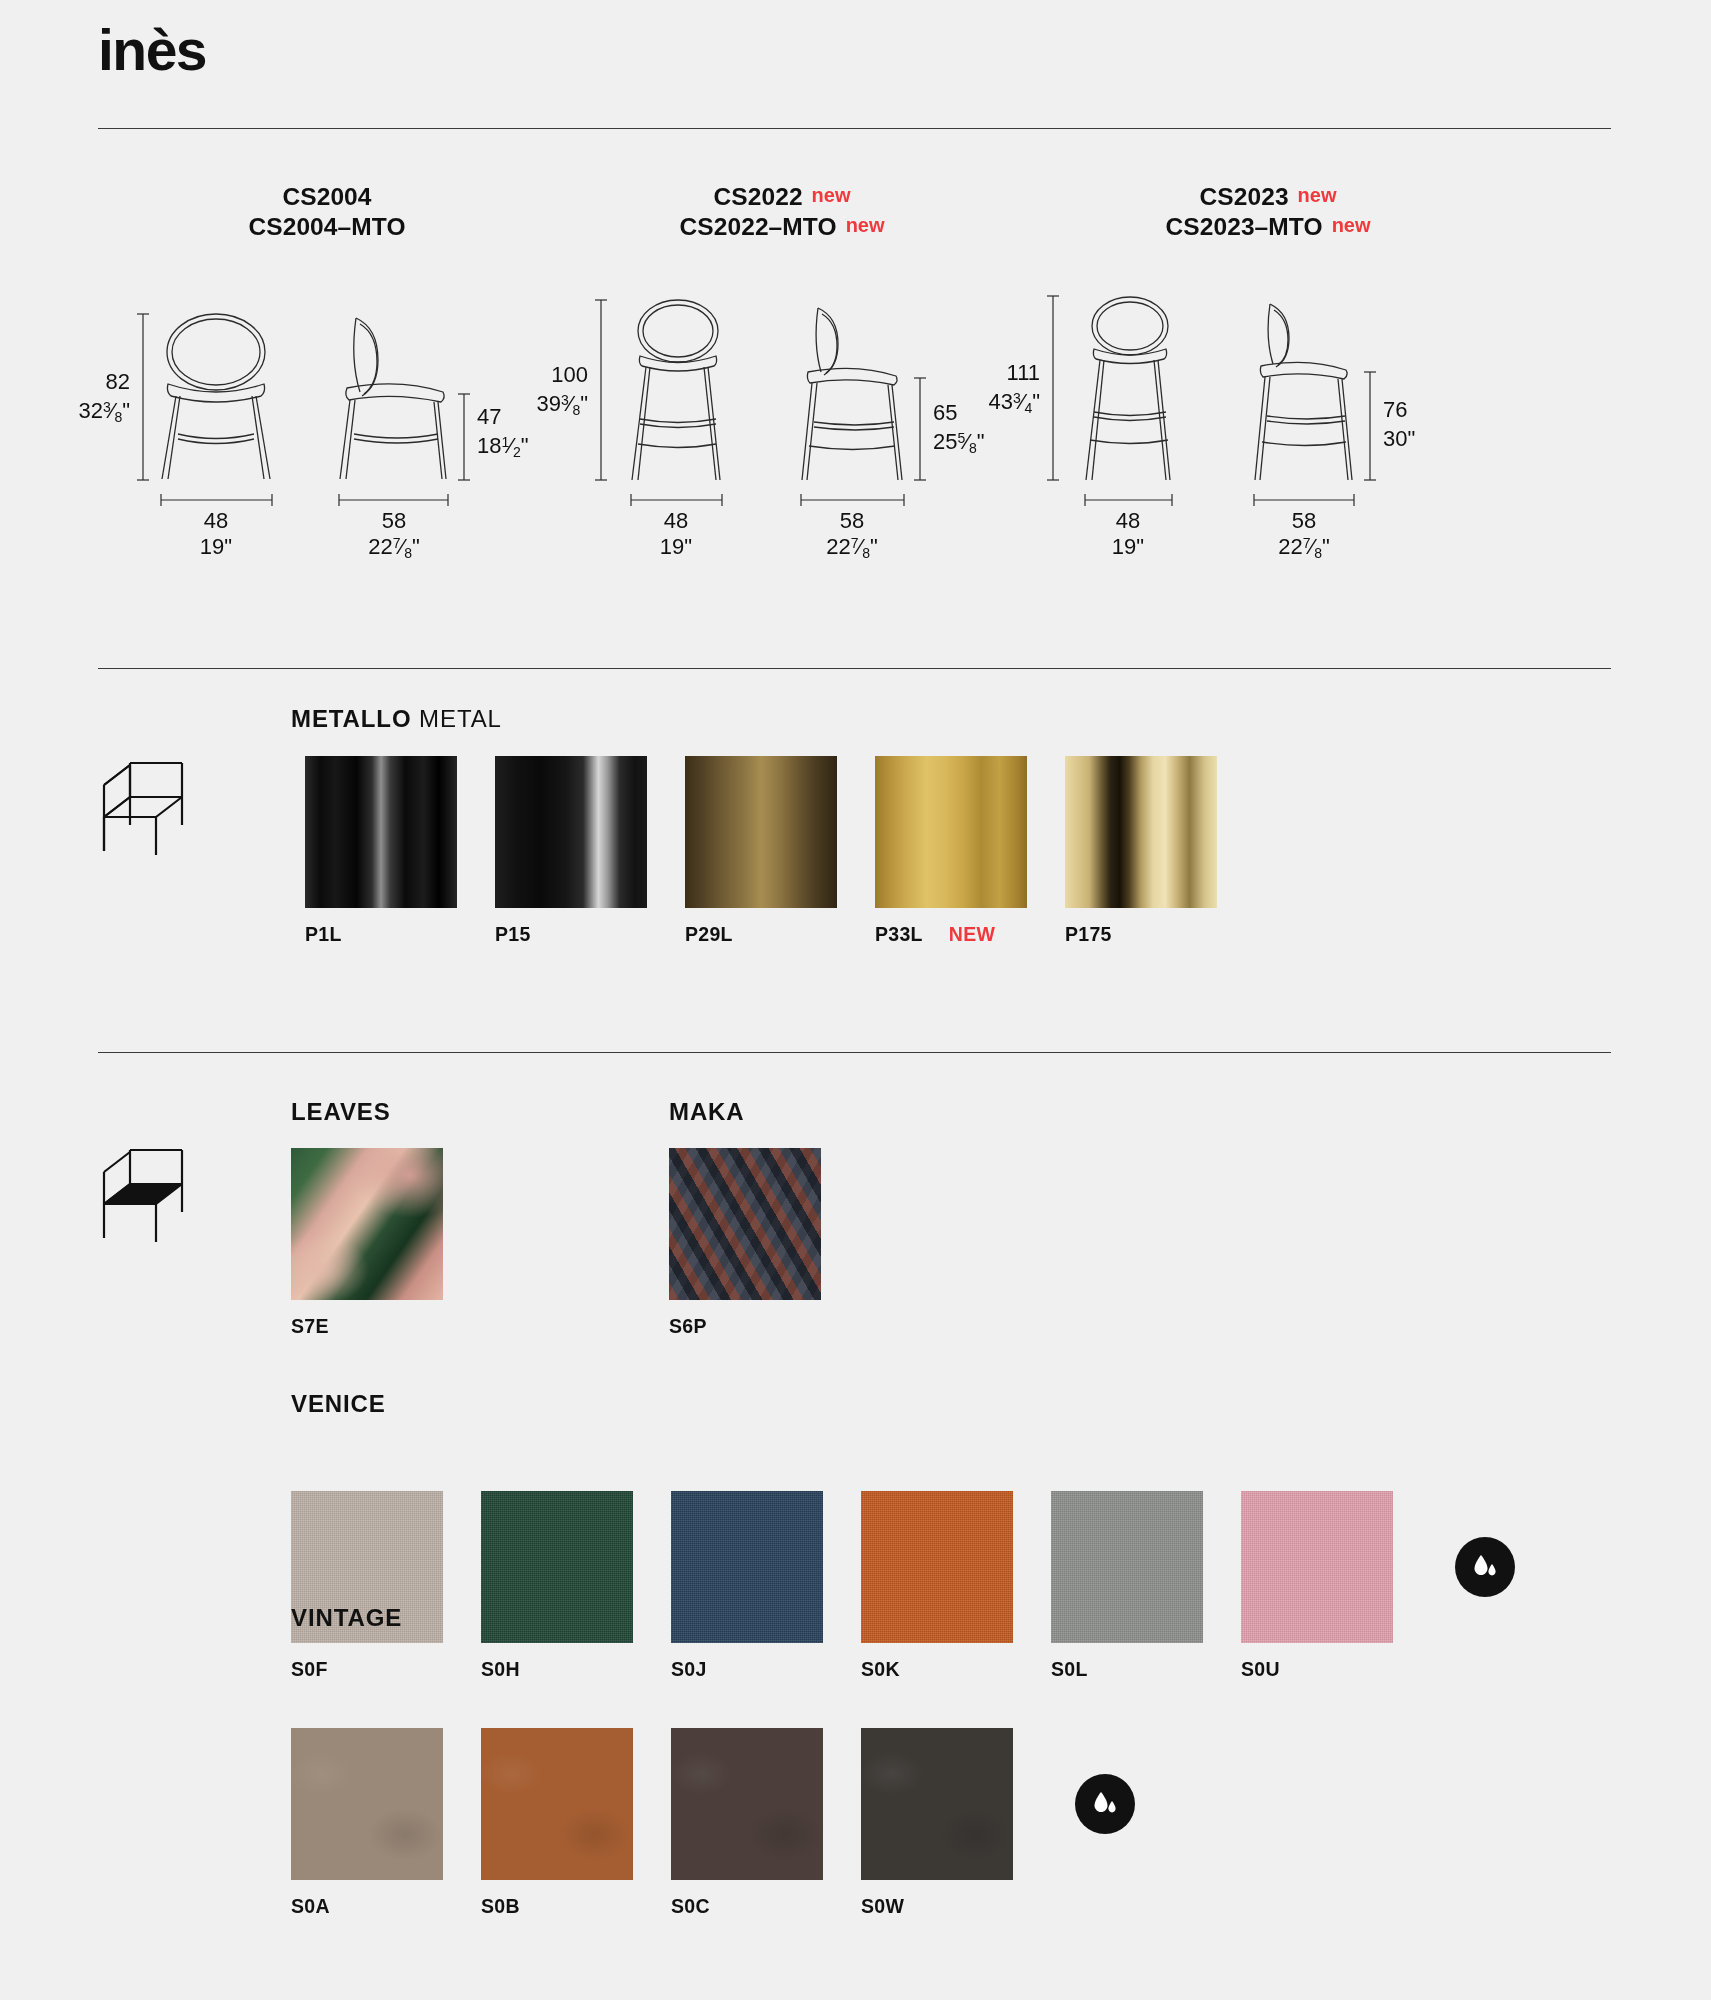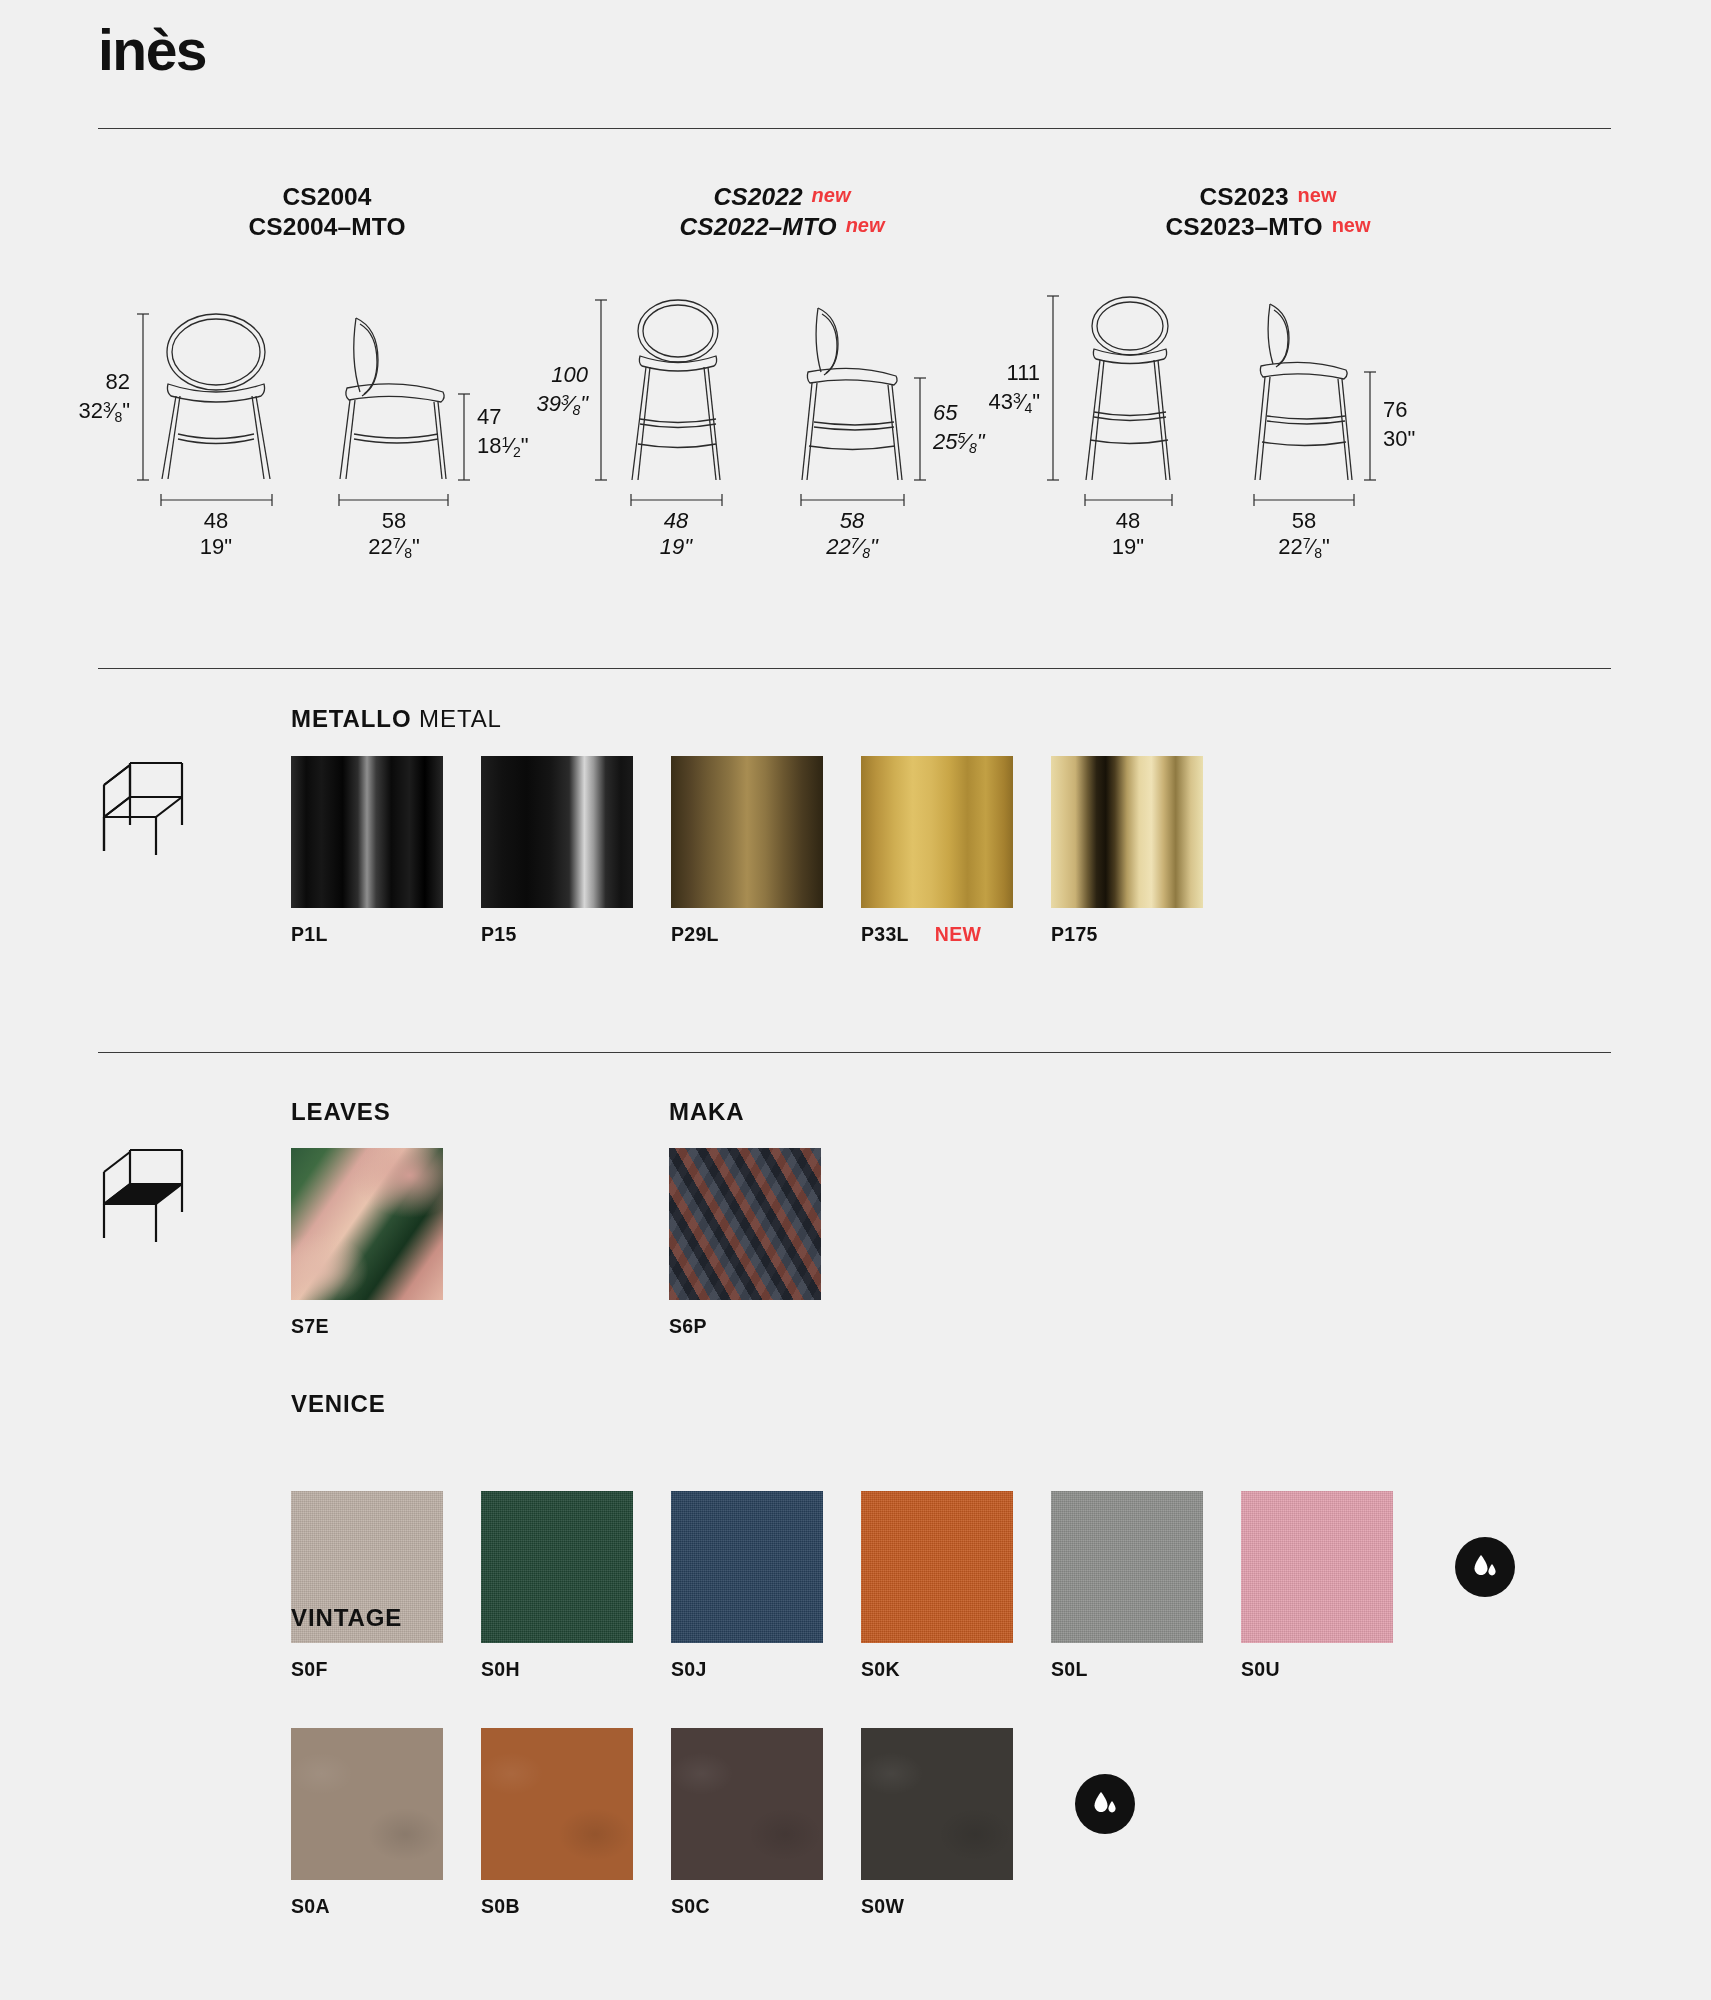--- a/index.html
+++ b/index.html
@@ -42,21 +42,21 @@
   
   .models {
     position: absolute;
     left: 98px;
     top: 182px;
     width: 1513px;
     display: flex;
   }
   .model-col { position: relative; }
   .model-col.c1 { width: 458px; }
-  .model-col.c2 { width: 452px; font-style: italic; }
+  .model-col.c2 { width: 452px; }
   .model-col.c3 { width: 520px; }
 
   .code-line {
     font-size: 24.5px;
     font-weight: 700;
     letter-spacing: 0.1px;
     line-height: 1.22;
     white-space: nowrap;
     text-align: center;
   }
@@ -388,21 +388,21 @@
       <path d="M34 42 L34 8"></path>
       <path d="M86 42 L86 8"></path>
       <path d="M34 8 L86 8"></path>
     </svg>
   </div>
 
   <div style="position:absolute; left:291px; top:705px;" class="sec-label">
     <span>METALLO</span><span class="reg">&nbsp;</span><span class="reg">METAL</span>
   </div>
 
-  <div class="swatch-row" style="position:absolute; left:291px; top:756px;">
+  <div class="swatch-row" style="position:absolute; left:305px; top:756px;">
     <div class="swatch-cell">
       <span class="swatch m-p1l"></span>
       <div class="swatch-name">P1L</div>
     </div>
     <div class="swatch-cell">
       <span class="swatch m-p15"></span>
       <div class="swatch-name">P15</div>
     </div>
     <div class="swatch-cell">
       <span class="swatch m-p29l"></span>

